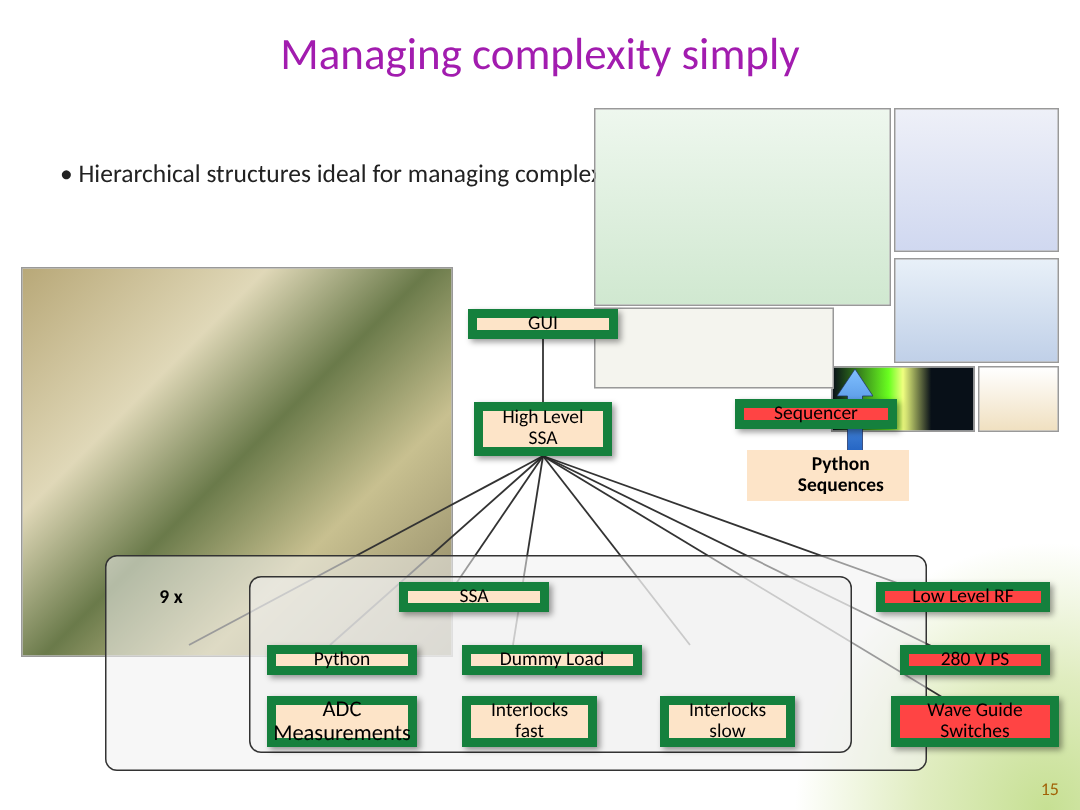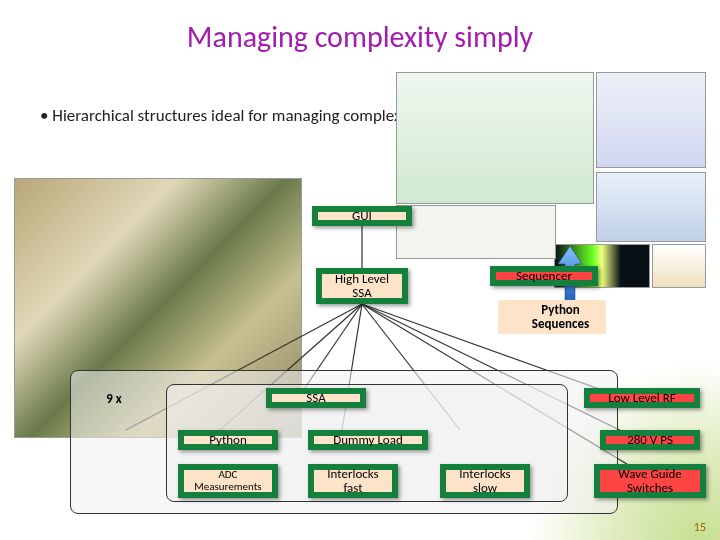--- a/index.html
+++ b/index.html
@@ -83,21 +83,21 @@
 Sequences</div>
 
   <div class="box" style="top:388px; left:84px; width:60px; height:22px; border:none; font-weight:600; background:transparent;">9 x</div>
   <div class="box peach shadow" style="top:388px; left:266px; width:100px; height:20px;">SSA</div>
   <div class="box red shadow" style="top:388px; left:584px; width:116px; height:20px;">Low Level RF</div>
 
   <div class="box peach shadow" style="top:430px; left:178px; width:100px; height:20px;">Python</div>
   <div class="box peach shadow" style="top:430px; left:308px; width:120px; height:20px;">Dummy Load</div>
   <div class="box red shadow" style="top:430px; left:600px; width:100px; height:20px;">280 V PS</div>
 
-  <div class="box peach shadow" style="top:464px; left:178px; width:100px; height:34px; white-space:pre-line; font-size:11px;">ADC
+  <div class="box peach shadow" style="top:464px; left:178px; width:100px; height:34px; white-space:pre-line; font-size:15px;">ADC
 Measurements</div>
   <div class="box peach shadow" style="top:464px; left:308px; width:90px; height:34px; white-space:pre-line;">Interlocks
 fast</div>
   <div class="box peach shadow" style="top:464px; left:440px; width:90px; height:34px; white-space:pre-line;">Interlocks
 slow</div>
   <div class="box red shadow" style="top:464px; left:594px; width:112px; height:34px; white-space:pre-line;">Wave Guide
 Switches</div>
 
   <div class="pagenum">15</div>
 </div>

